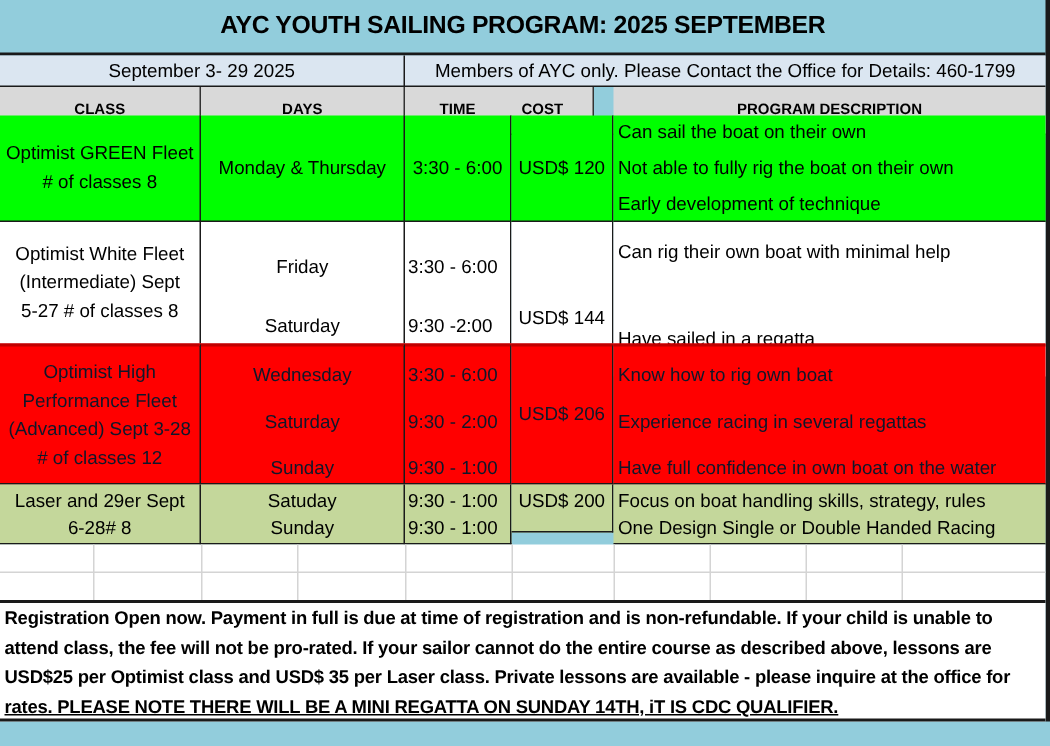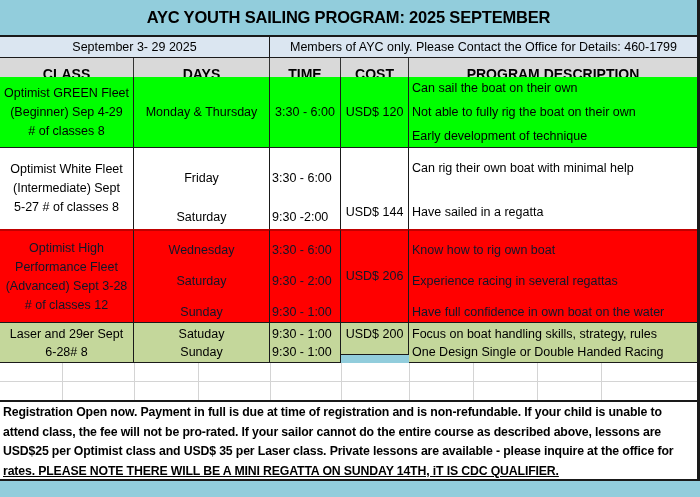--- a/index.html
+++ b/index.html
@@ -17,21 +17,21 @@
       font-weight:bold; font-size:16.5px; letter-spacing:-0.2px;
     }
     .rightedge { left:697px; top:0; width:3px; height:481px; background:#1a1a1a; }
     .sub {
       top:37px; height:21px; background:#dbe6f1;
       font-size:12.5px; display:flex; align-items:center; justify-content:center;
       border-bottom:1px solid #1a1a1a;
     }
     .hdr {
       top:58px; height:32px; background:#d9d9d9;
-      font-size:14px; font-weight:bold; display:flex; align-items:center; justify-content:center;
+      font-size:10px; font-weight:bold; display:flex; align-items:center; justify-content:center;
       border-right:1px solid #333; border-bottom:1px solid #1a1a1a;
     }
     .cell {
       font-size:12.5px; line-height:19px;
       border-right:1px solid #1a1a1a;
       display:flex; flex-direction:column; justify-content:center; align-items:center; text-align:center;
       overflow:hidden;
     }
     .cell.left { align-items:flex-start; text-align:left; padding-left:3px; }
     .green { background:#00ff00; }
@@ -57,27 +57,26 @@
 
 <div class="abs title">AYC YOUTH SAILING PROGRAM: 2025 SEPTEMBER</div>
 <div class="abs rightedge"></div>
 
 <div class="abs sub" style="left:0;width:270px;border-right:1px solid #1a1a1a;">September   3- 29  2025</div>
 <div class="abs sub" style="left:270px;width:427px;">Members of AYC only.  Please Contact the Office for Details: 460-1799</div>
 
 <div class="abs hdr" style="left:0;width:134px;">CLASS</div>
 <div class="abs hdr" style="left:134px;width:136px;">DAYS</div>
 <div class="abs hdr" style="left:270px;width:71px;">TIME</div>
-<div class="abs hdr" style="left:341px;width:68px;">COST</div>
+<div class="abs hdr" style="left:328px;width:68px;">COST</div>
 <div class="abs hdr" style="left:409px;width:288px;border-right:none;">PROGRAM DESCRIPTION</div>
 
 <div>
   <div class="abs cell green rowborder" style="left:0;top:77px;width:134px;height:71px;">
     <span>Optimist GREEN Fleet</span>
-    <span>(Beginner)   Sep 4-29</span>
     <span># of classes 8</span>
   </div>
   <div class="abs cell green rowborder" style="left:134px;top:77px;width:136px;height:71px;">
     <span>Monday &amp; Thursday</span>
   </div>
   <div class="abs cell green rowborder" style="left:270px;top:77px;width:71px;height:71px;">
     <span>3:30 - 6:00</span>
   </div>
   <div class="abs cell green rowborder" style="left:341px;top:77px;width:68px;height:71px;">
     <span>USD$ 120</span>
@@ -101,21 +100,21 @@
   </div>
   <div class="abs cell white left" style="left:270px;top:148px;width:71px;height:81px;justify-content:flex-start;padding-top:21px;padding-left:2px;">
     <span>3:30 - 6:00</span>
     <span style="margin-top:20px;">9:30 -2:00</span>
   </div>
   <div class="abs cell white" style="left:341px;top:148px;width:68px;height:81px;justify-content:flex-end;padding-bottom:7px;">
     <span>USD$ 144</span>
   </div>
   <div class="abs cell white left" style="left:409px;top:148px;width:288px;height:103px;border-right:none;justify-content:flex-start;padding-top:11px;">
     <span>Can rig their own boat with minimal help</span>
-    <span style="margin-top:25px;">Have sailed in a regatta</span>
+    <span style="margin-top:39px;">Have sailed in a regatta</span>
   </div>
 </div>
 
 <div>
   <div class="abs cell red redtop rowborder" style="left:0;top:229px;width:134px;height:94px;">
     <span>Optimist High</span>
     <span>Performance Fleet</span>
     <span>(Advanced)  Sept 3-28</span>
     <span># of classes 12</span>
   </div>

